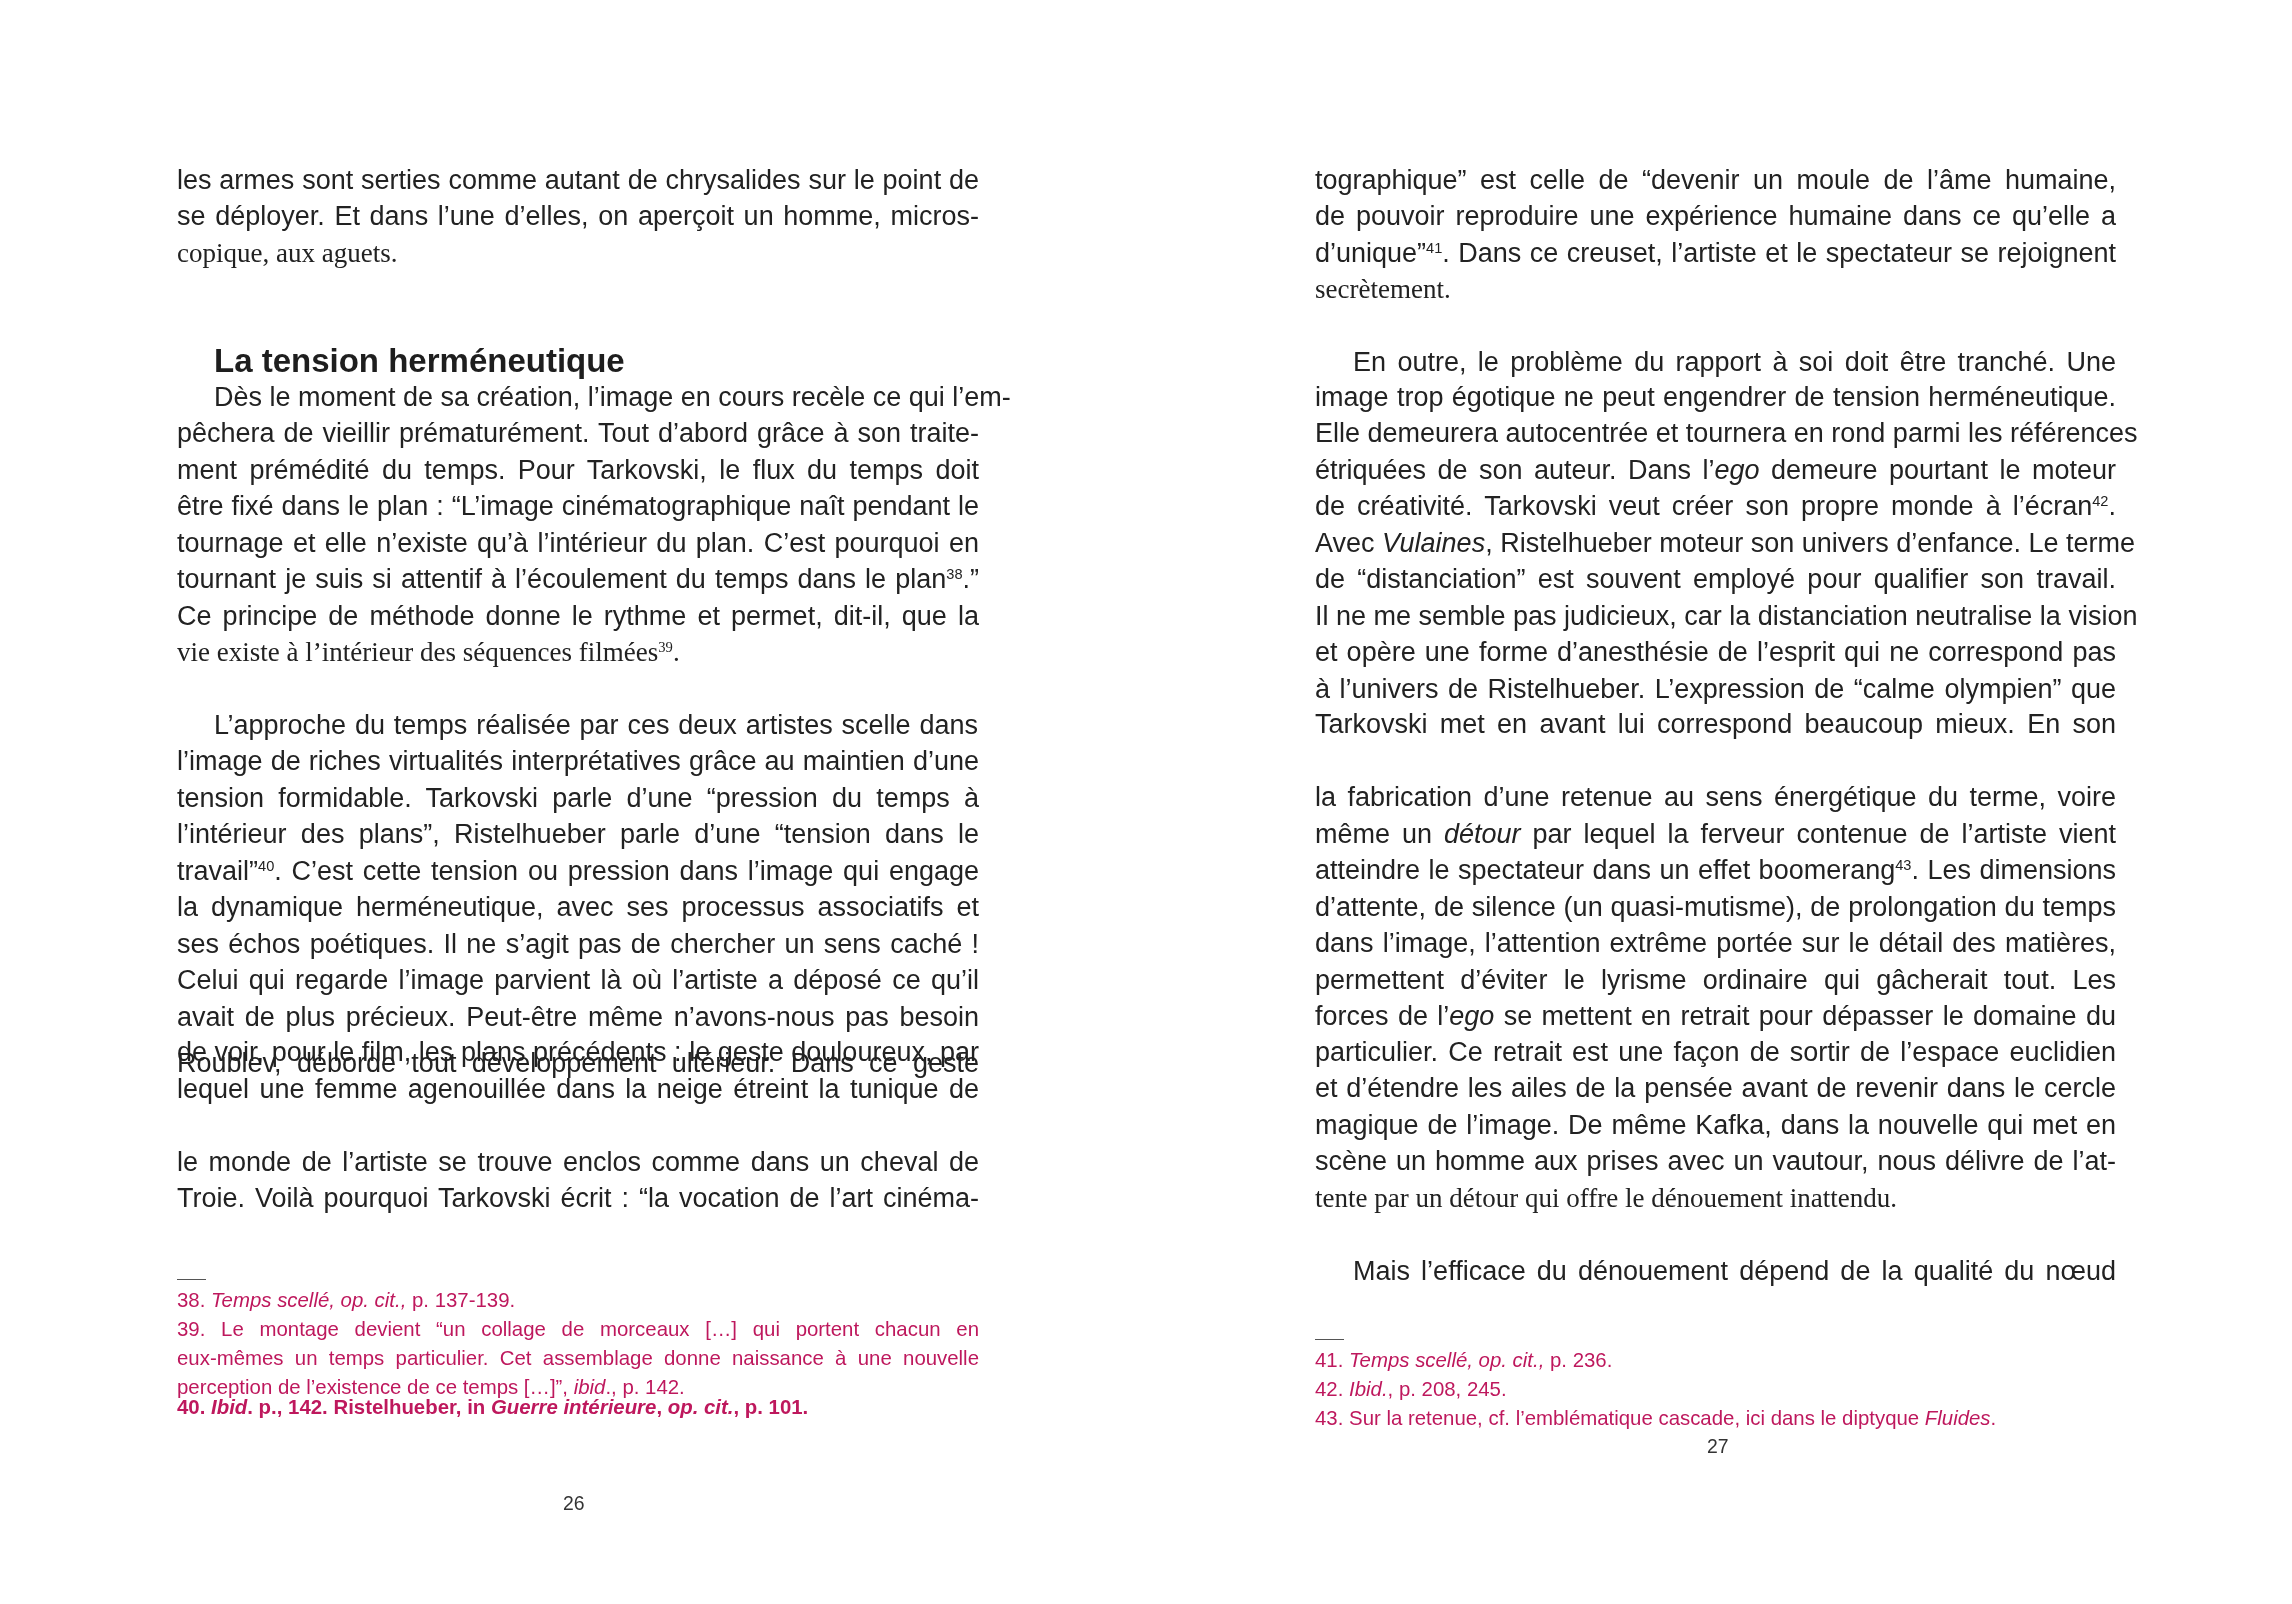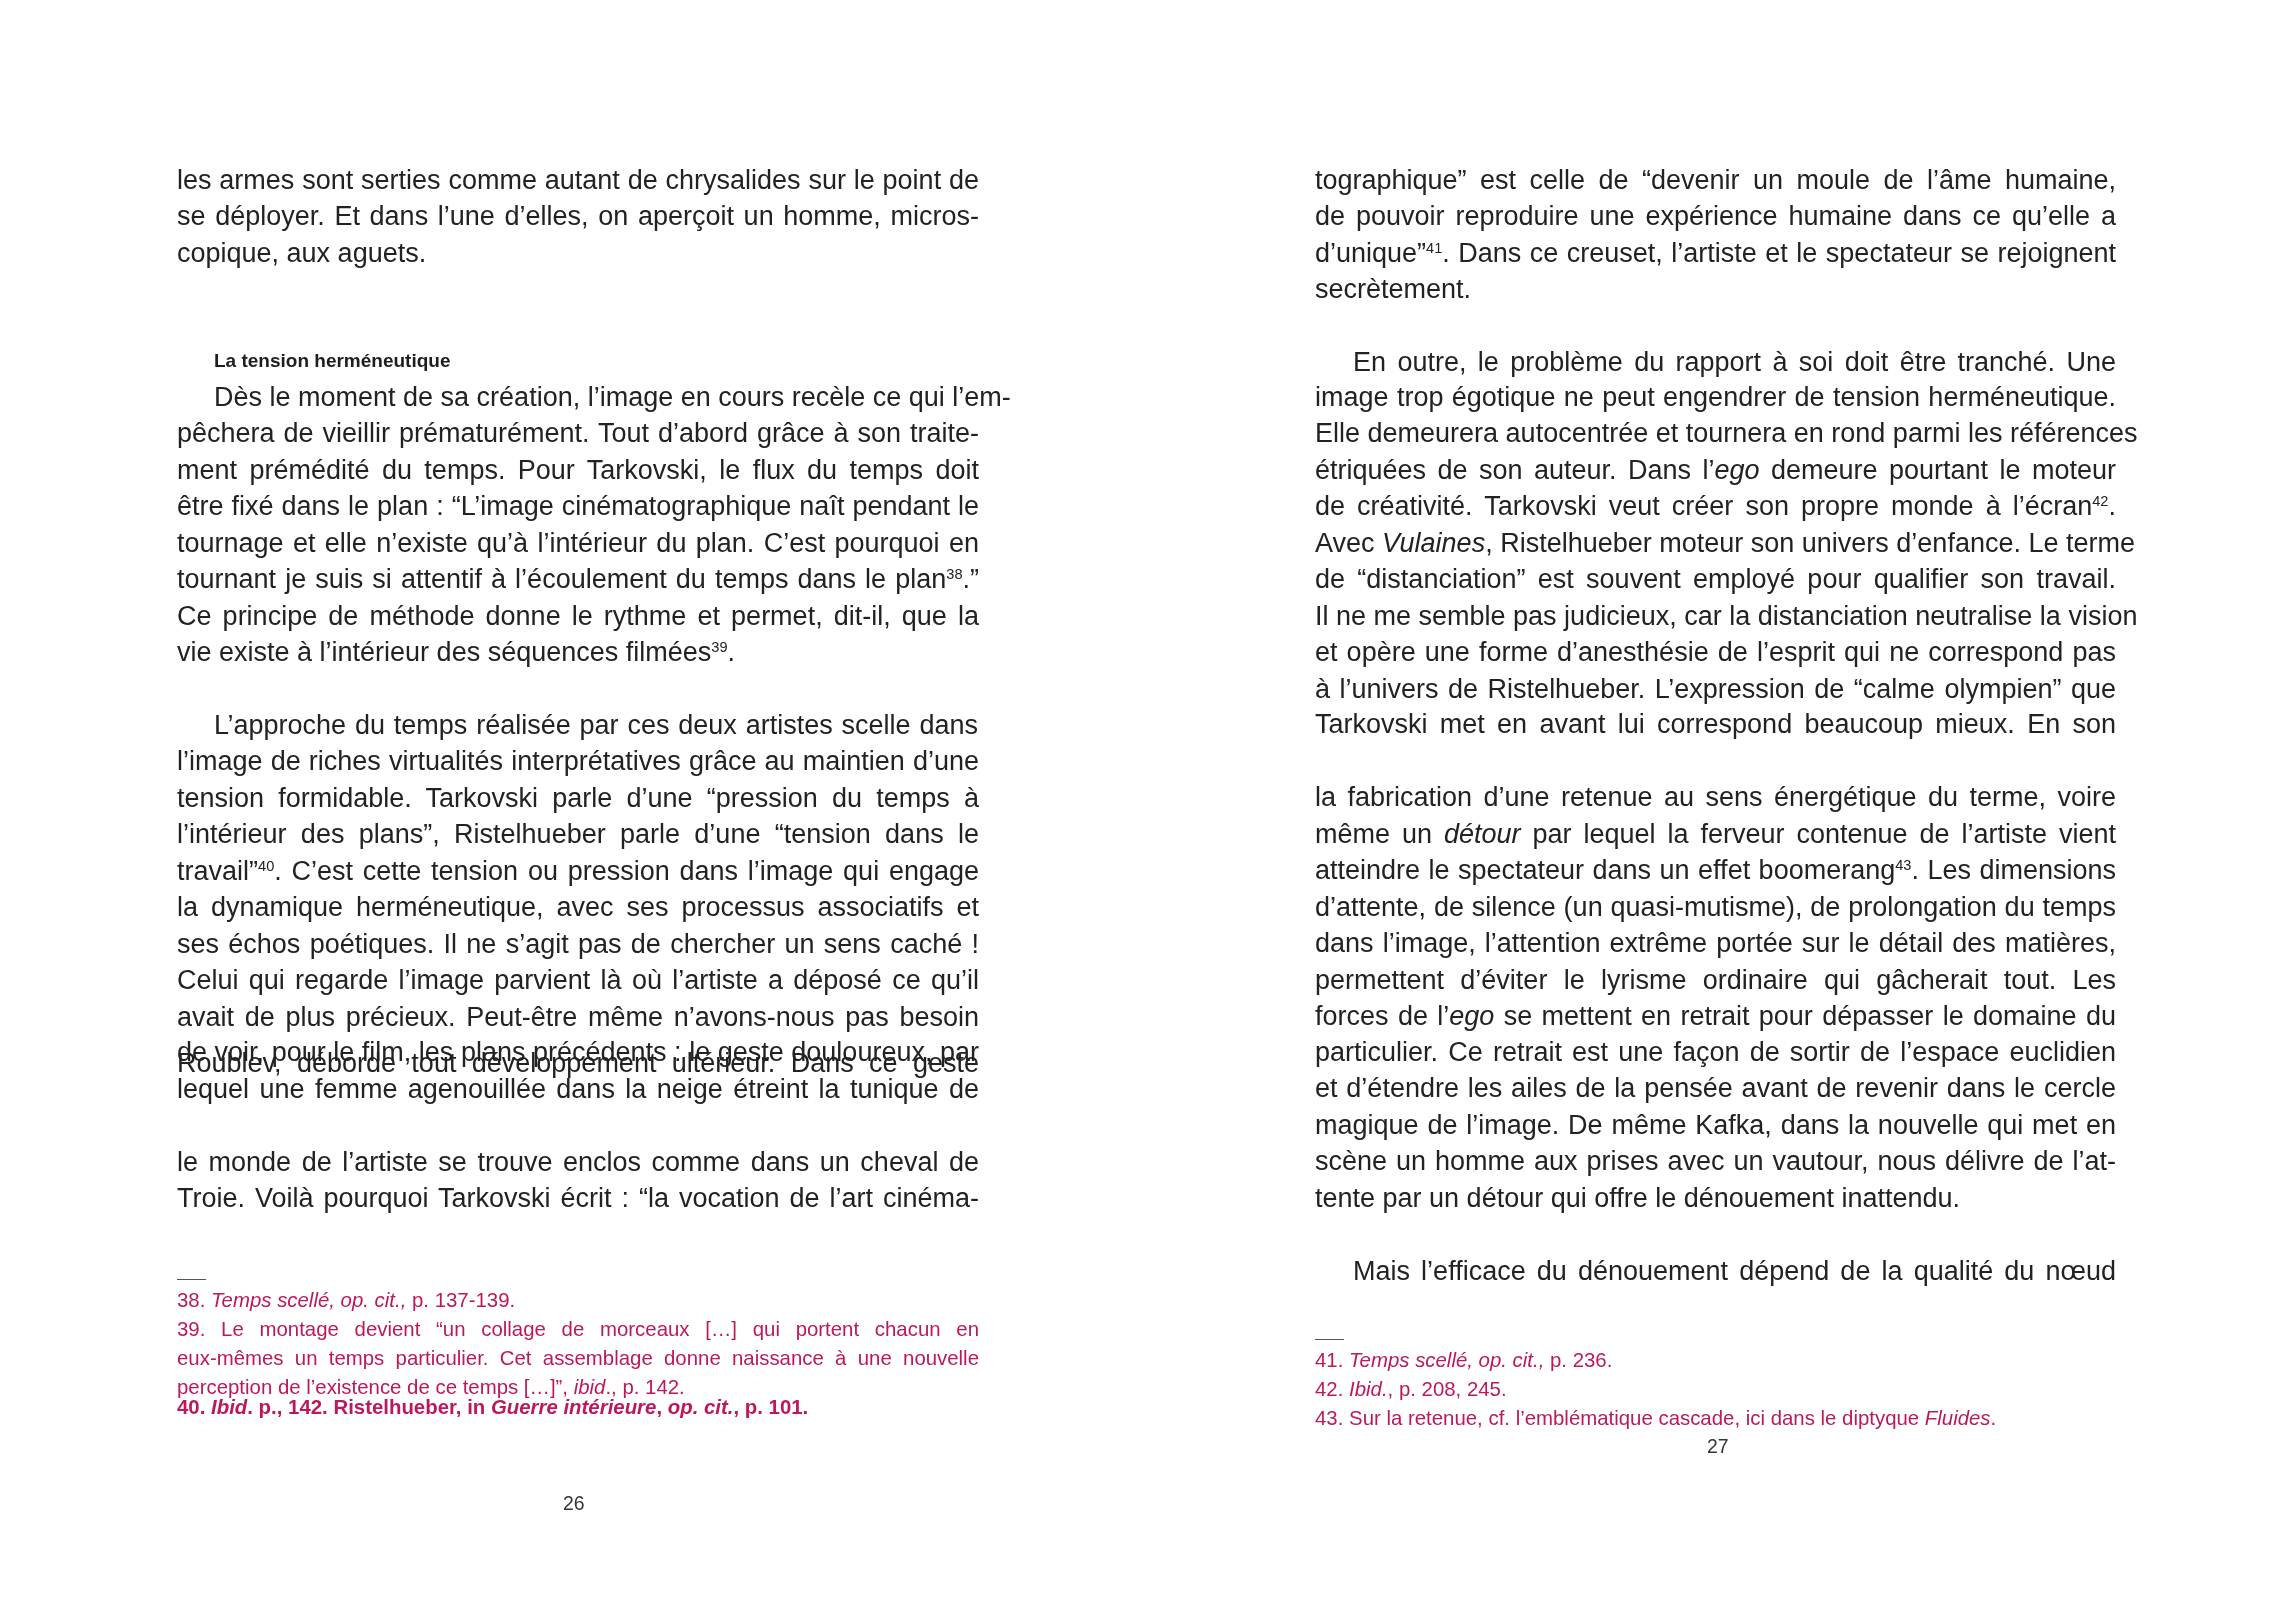--- a/index.html
+++ b/index.html
@@ -3,22 +3,22 @@
 <meta charset="utf-8">
 <style>
   html, body { margin:0; padding:0; background:#ffffff; }
   body { width:2292px; height:1604px; position:relative; overflow:hidden;
          font-family:"Liberation Sans", "DejaVu Sans", sans-serif; color:#222222; }
   .page { position:absolute; top:0; height:1604px; }
   .page-left { left:0; width:1146px; }
   .page-right { left:1146px; width:1146px; }
   .line { position:absolute; height:37px; font-size:27px; line-height:37px;
           white-space:nowrap; text-align:justify; text-align-last:justify; }
-  .line.last { text-align-last:left; }
-  .heading { position:absolute; font-size:19px; font-weight:bold; line-height:37px; white-space:nowrap; color:#1e1e1e; }
+  .line.last { text-align-last:left;font-family:Liberation Serif, serif; }
+  .heading { position:absolute; font-size:33px; font-weight:bold; line-height:37px; white-space:nowrap; color:#1e1e1e; }
   .fn { position:absolute; font-size:20.4px; line-height:29px; white-space:nowrap;
         text-align:justify; text-align-last:justify; color:#be185d; }
   .fn.last { text-align-last:left; }
   .rule { position:absolute; height:1px; width:29px; background:#555555; }
   .pagenum { position:absolute; font-size:19.4px; color:#333333; }
   sup { font-size:14.6px; line-height:0; vertical-align:8.7px; }
   i, em { font-style:italic; }
 </style>
 </head>
 <body>

